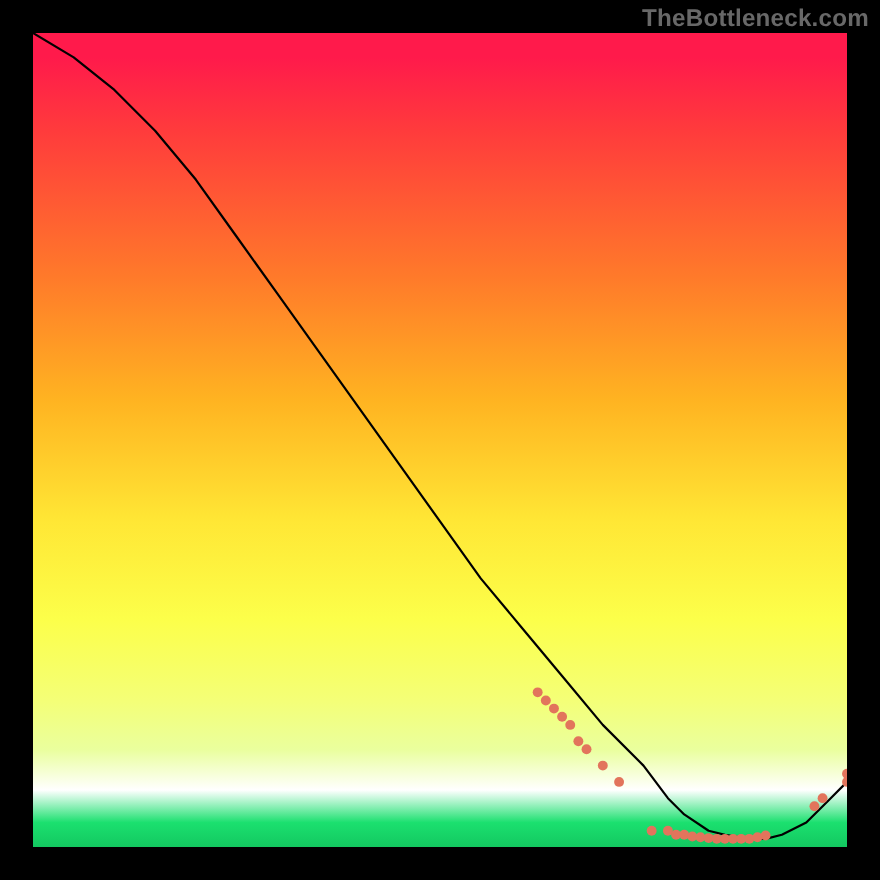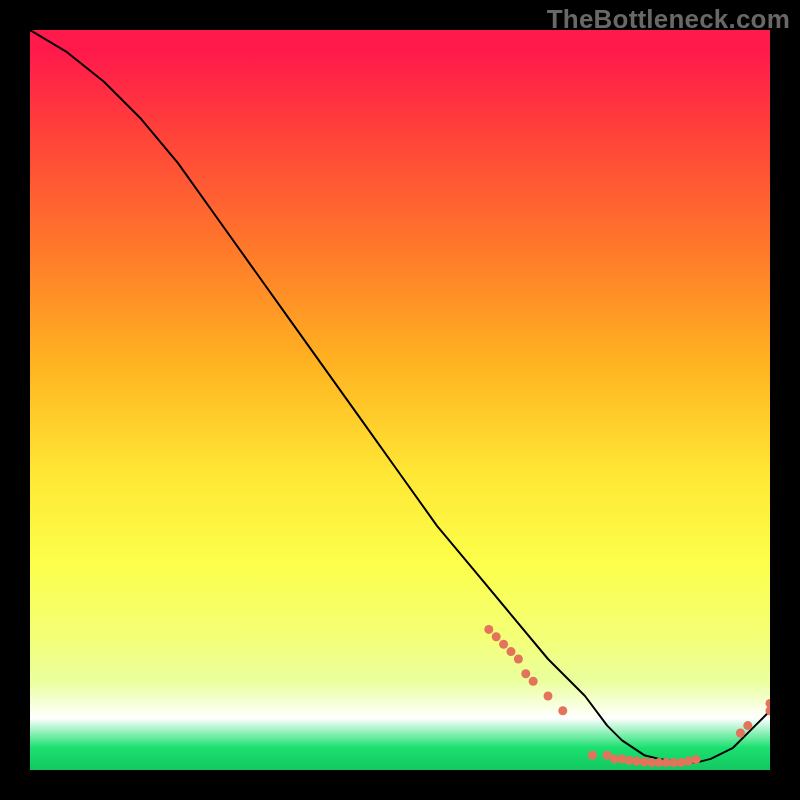--- a/index.html
+++ b/index.html
@@ -14,21 +14,21 @@
   .frame {
     position: relative;
     width: 800px;
     height: 800px;
     background: #000;
   }
   .watermark {
     position: absolute;
     top: 4px;
     right: 10px;
-    font-size: 26px;
+    font-size: 22px;
     font-weight: 600;
     color: #686868;
     letter-spacing: 0.2px;
     z-index: 20;
     user-select: none;
   }
   .plot-area {
     position: absolute;
     left: 30px;
     top: 30px;

